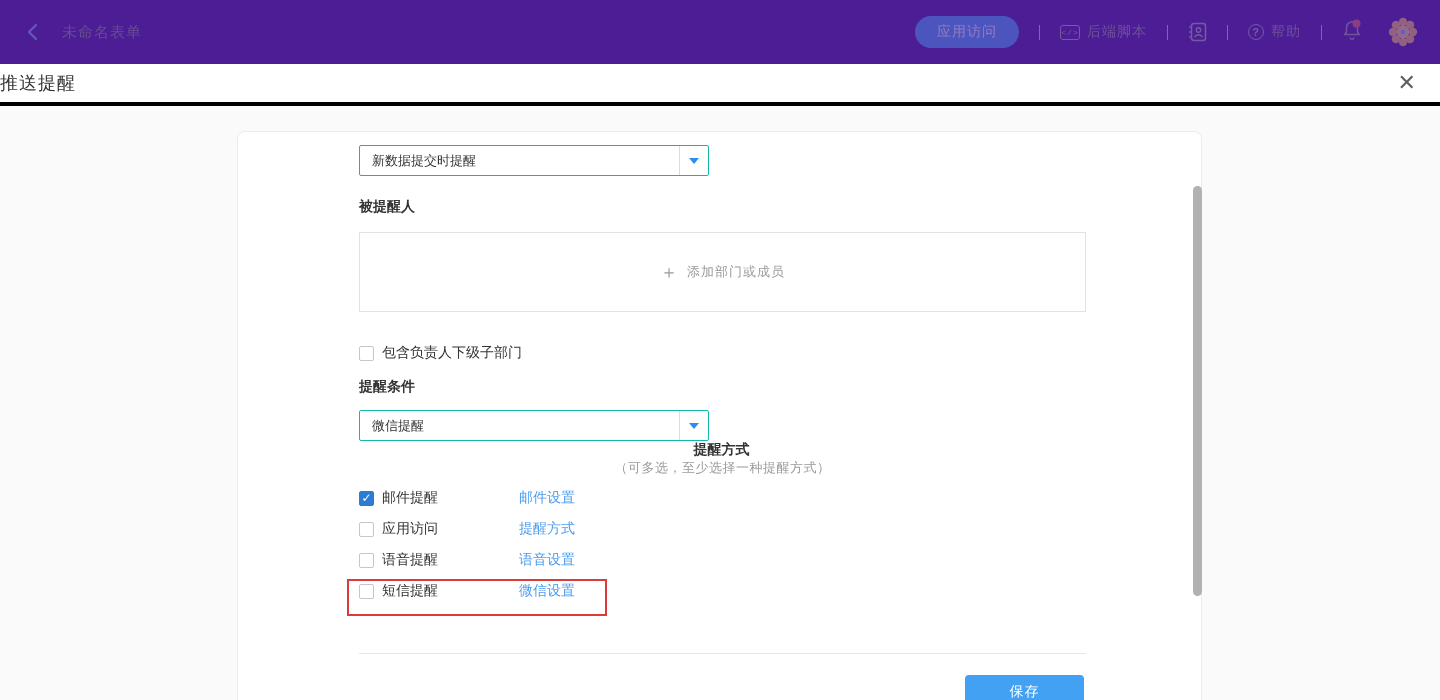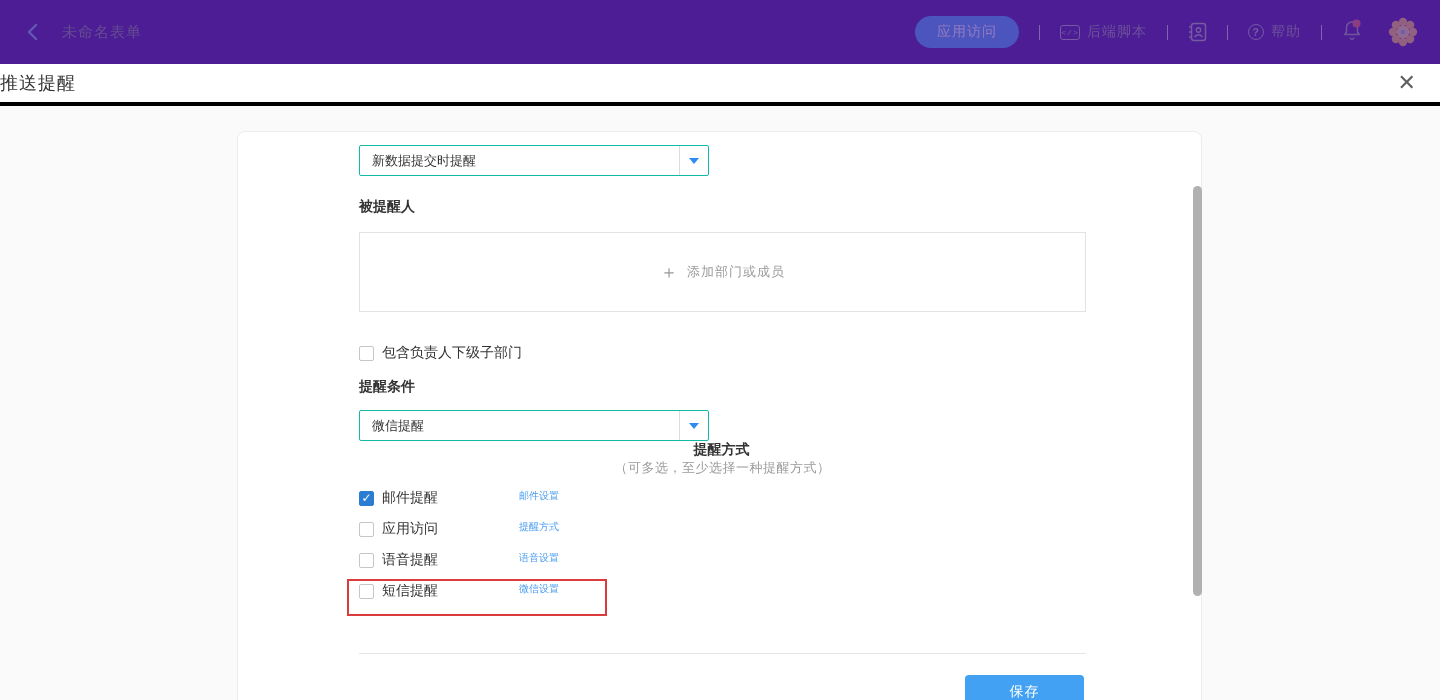--- a/index.html
+++ b/index.html
@@ -76,21 +76,21 @@
 
   .dropdown-condition { margin-top:14px; }
 
   .method-header { display:flex; align-items:center;flex-direction:column; }
   .method-note { font-size:13px; color:#9b9b9b; margin-left:2px; letter-spacing:0.5px; }
 
   .methods { margin-top:12px; }
   .method-row { height:31px; display:flex; align-items:flex-start; position:relative; }
   .method-main { width:160px; display:flex; align-items:center; }
   .method-main .cb { margin-right:8px; }
-  .method-link { font-size:10px; color:#4b9df0; text-decoration:none; cursor:pointer; }
+  .method-link { font-size:14px; color:#4b9df0; text-decoration:none; cursor:pointer; }
   .annotation { display:none; position:absolute; left:-12px; top:-3px; width:260px;
     height:37px; border:2px solid #dc3b3b; pointer-events:none; }
   .method-row.highlighted .annotation { display:block; }
 
   .card-divider { margin-top:40px; height:1px; background:#e6e6e8; width:727px; }
 
   .card-footer { margin-top:21px; display:flex; justify-content:flex-end; }
   .save-btn { width:119px; height:34px; background:#42a1f2; color:#fff; border:none;
     border-radius:4px; font-size:14px; letter-spacing:1px; cursor:pointer;
     font-family:inherit; }

